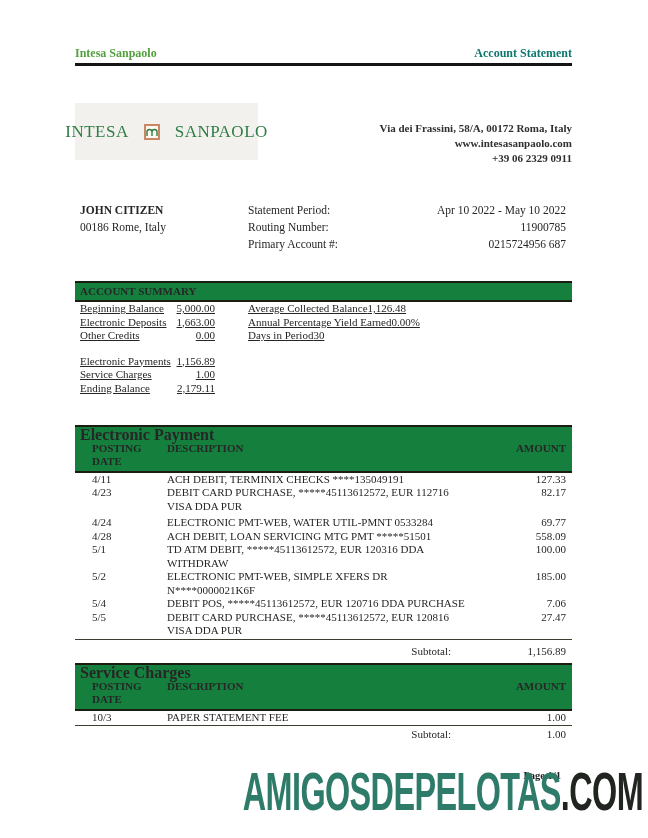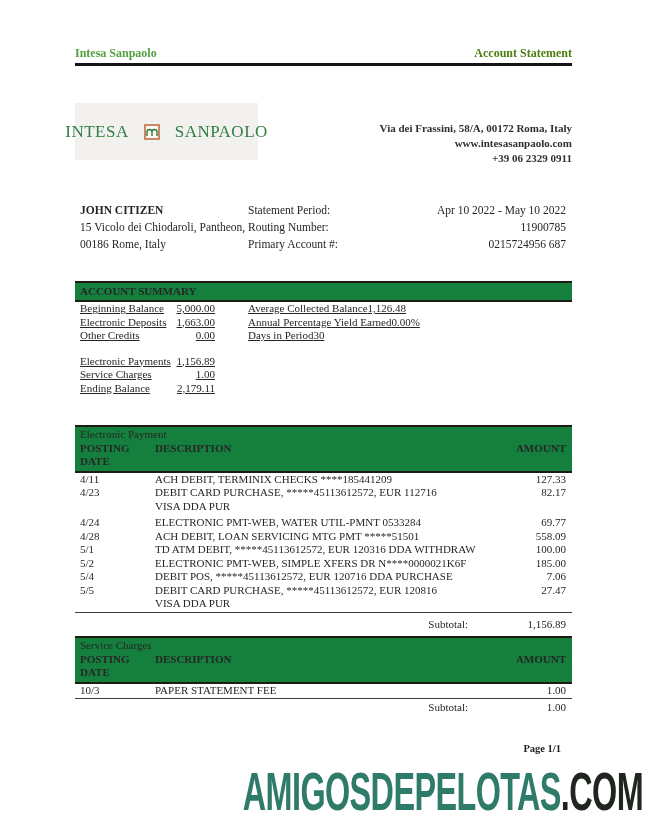--- a/index.html
+++ b/index.html
@@ -10,21 +10,21 @@
     box-sizing: border-box;
     padding: 46px 76px 12px 75px;
     font-family: "Liberation Serif", "DejaVu Serif", serif;
     color: #262626;
     overflow: hidden;
   }
   
   .topbar { display:flex; justify-content:space-between; align-items:flex-end;
             border-bottom:3px solid #141414; padding-bottom:2px; }
   .brand  { color:#52a03d; font-weight:bold; font-size:12px; }
-  .doc-title { font-weight:bold; font-size:12px; color:#4d7c0f; }
+  .doc-title { font-weight:bold; font-size:12px; color:#0f766e; }
 
   
   .bank-row { margin-top:37px; display:flex; justify-content:space-between; }
   .logo-box { width:183px; height:57px; background:#f2f1ee;
               display:flex; align-items:center; justify-content:center; gap:15px; }
   .logo-word { color:#2e7d44; font-size:17px; letter-spacing:.5px; }
   .logo-mark { width:18px; height:16px; border:2px solid #cd8663; background:#fdf8f1;
                display:flex; align-items:center; justify-content:center; box-sizing:border-box; }
   .bank-contact { text-align:right; font-weight:bold; font-size:11px; line-height:15px;
                   color:#2f2f2f; margin-top:18px; }
@@ -34,43 +34,43 @@
   .customer-block { width:168px; padding-left:5px; }
   .customer-name { font-weight:bold; }
   .statement-info { flex:1; }
   .info-row { display:flex; }
   .info-value { flex:1; text-align:right; padding-right:6px; white-space:nowrap; }
 
   
   .band { background:#15803d; border-top:2px solid #1c1c10; padding:1px 6px 2px 5px; }
   .band-title { font-weight:bold; font-size:11px; line-height:14px; border-bottom:2px solid #1c1c10; }
   .band2 { border-bottom:2.5px solid #1c1c10; }
-  .band-sec-title { font-size:11px; line-height:13.5px; }
+  .band-sec-title { font-size:16px; line-height:13.5px;font-weight:bold; }
   .cols-header { display:flex; font-weight:bold; font-size:11px; line-height:13.5px; }
 
   
   .summary { margin-top:28px; }
   .sum-row { display:flex; font-size:11px; line-height:13.5px; padding:0 6px 0 5px;text-decoration:underline; }
   .sum-group-left  { width:135px; display:flex; justify-content:space-between; }
   .sum-group-right { flex:1; margin-left:33px; display:flex; justify-content:flex-start; }
   .sum-val { white-space:nowrap; text-align:right; }
   .gap12 { height:12px; }
 
   
   .tx-sections { margin-top:30px; }
   .tx-section + .tx-section { margin-top:5px; }
-  .col-date { width:75px; }
+  .col-date { width:75px;margin-left:12px; }
   .col-desc { flex:1; }
   .col-amt  { width:90px; text-align:right; white-space:nowrap; }
   .tx-row { display:flex; font-size:11px; line-height:13.5px; padding:0 6px 0 5px; }
   .tx-row.two-line { margin-bottom:3px; }
   .tx-row.rule-bottom { border-bottom:1px solid #3d3d2f; padding-bottom:1px; }
   .subtotal-row { display:flex; justify-content:flex-end; font-size:11px; line-height:13.5px;
                   padding:2px 6px 0 5px; }
-  .subtotal-label { margin-right:8px;text-align:right; }
+  .subtotal-label { margin-right:25px;text-align:right; }
 
   
   .page-footer { margin-top:28px; text-align:right; padding-right:11px;
                  font-weight:bold; font-size:10.5px; color:#1d1d1d; }
 
   
   .watermark { position:absolute; right:5px; bottom:16px;
                font-family:"Liberation Sans", "DejaVu Sans", sans-serif;
                font-weight:700; font-size:54px; letter-spacing:-1px; white-space:nowrap;
                transform:scaleX(0.6); transform-origin:100% 100%; }
@@ -98,21 +98,20 @@
     <div class="bank-contact">
       <div>Via dei Frassini, 58/A, 00172 Roma, Italy</div>
       <div>www.intesasanpaolo.com</div>
       <div>+39 06 2329 0911</div>
     </div>
   </div>
 
   <div class="customer-row">
     <div class="customer-block">
       <div class="customer-name">JOHN CITIZEN</div>
-      <div>15 Vicolo dei Chiodaroli, Pantheon,</div>
       <div>00186 Rome, Italy</div>
     </div>
     <div class="statement-info" id="statement-info">
         <div class="info-row">
           <span class="info-label">Statement Period:</span>
           <span class="info-value">Apr 10 2022 - May 10 2022</span>
         </div>
         <div class="info-row">
           <span class="info-label">Routing Number:</span>
           <span class="info-value">11900785</span>
@@ -188,21 +187,21 @@
         <div class="band band2">
           <div class="band-sec-title">Electronic Payment</div>
           <div class="cols-header">
             <span class="col-date">POSTING DATE</span>
             <span class="col-desc">DESCRIPTION</span>
             <span class="col-amt">AMOUNT</span>
           </div>
         </div>
         <div class="tx-row">
           <span class="col-date">4/11</span>
-          <span class="col-desc">ACH DEBIT, TERMINIX CHECKS ****185441209</span>
+          <span class="col-desc">ACH DEBIT, TERMINIX CHECKS ****135049191</span>
           <span class="col-amt">127.33</span>
         </div>
         <div class="tx-row two-line">
           <span class="col-date">4/23</span>
           <span class="col-desc">DEBIT CARD PURCHASE, *****45113612572, EUR 112716<div>VISA DDA PUR</div></span>
           <span class="col-amt">82.17</span>
         </div>
         <div class="tx-row">
           <span class="col-date">4/24</span>
           <span class="col-desc">ELECTRONIC PMT-WEB, WATER UTIL-PMNT 0533284</span>

